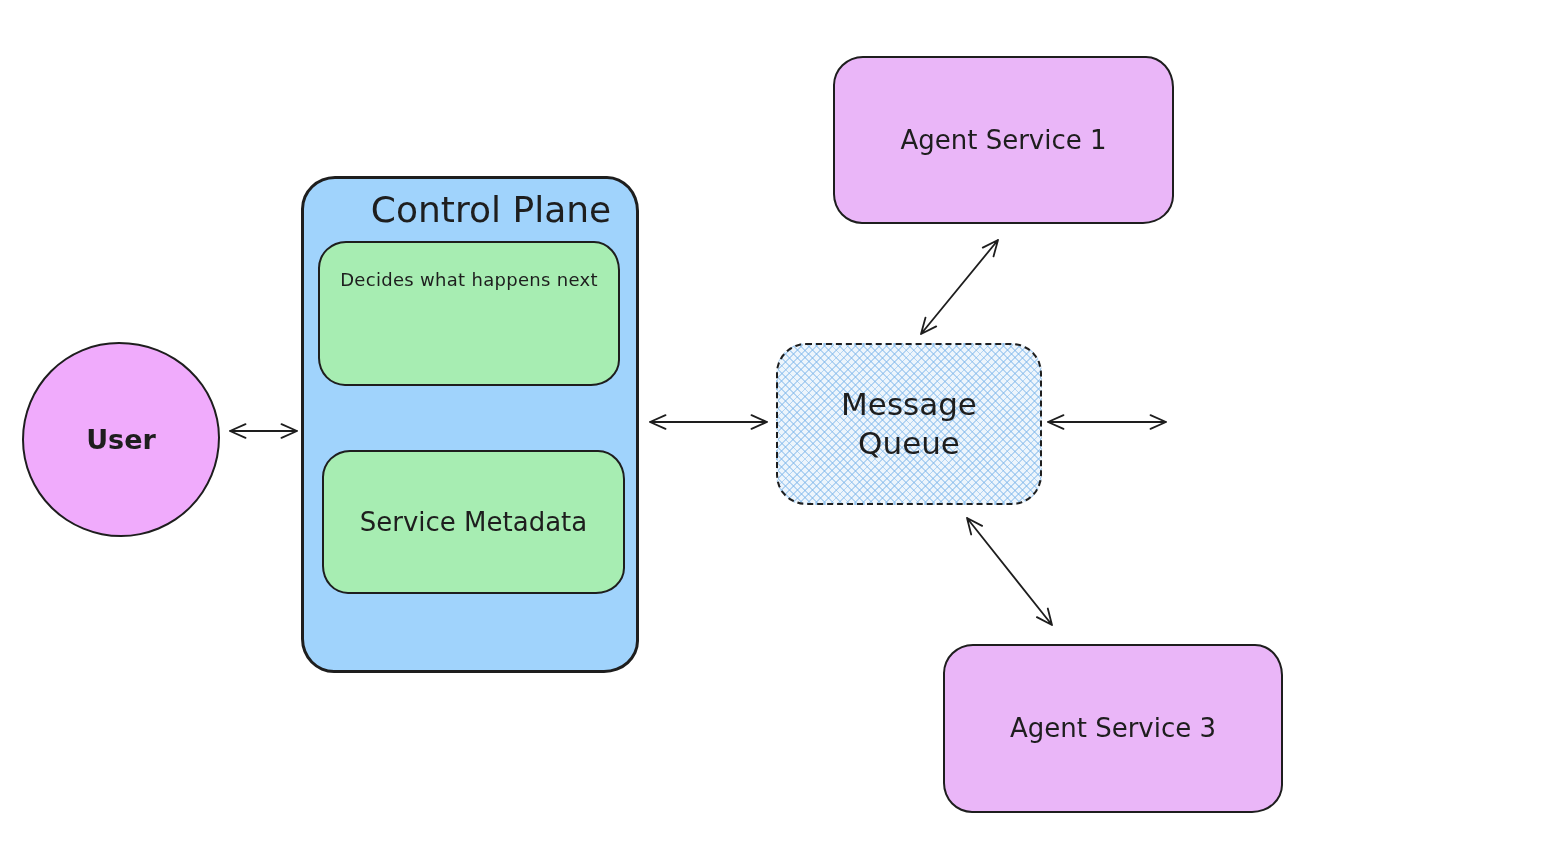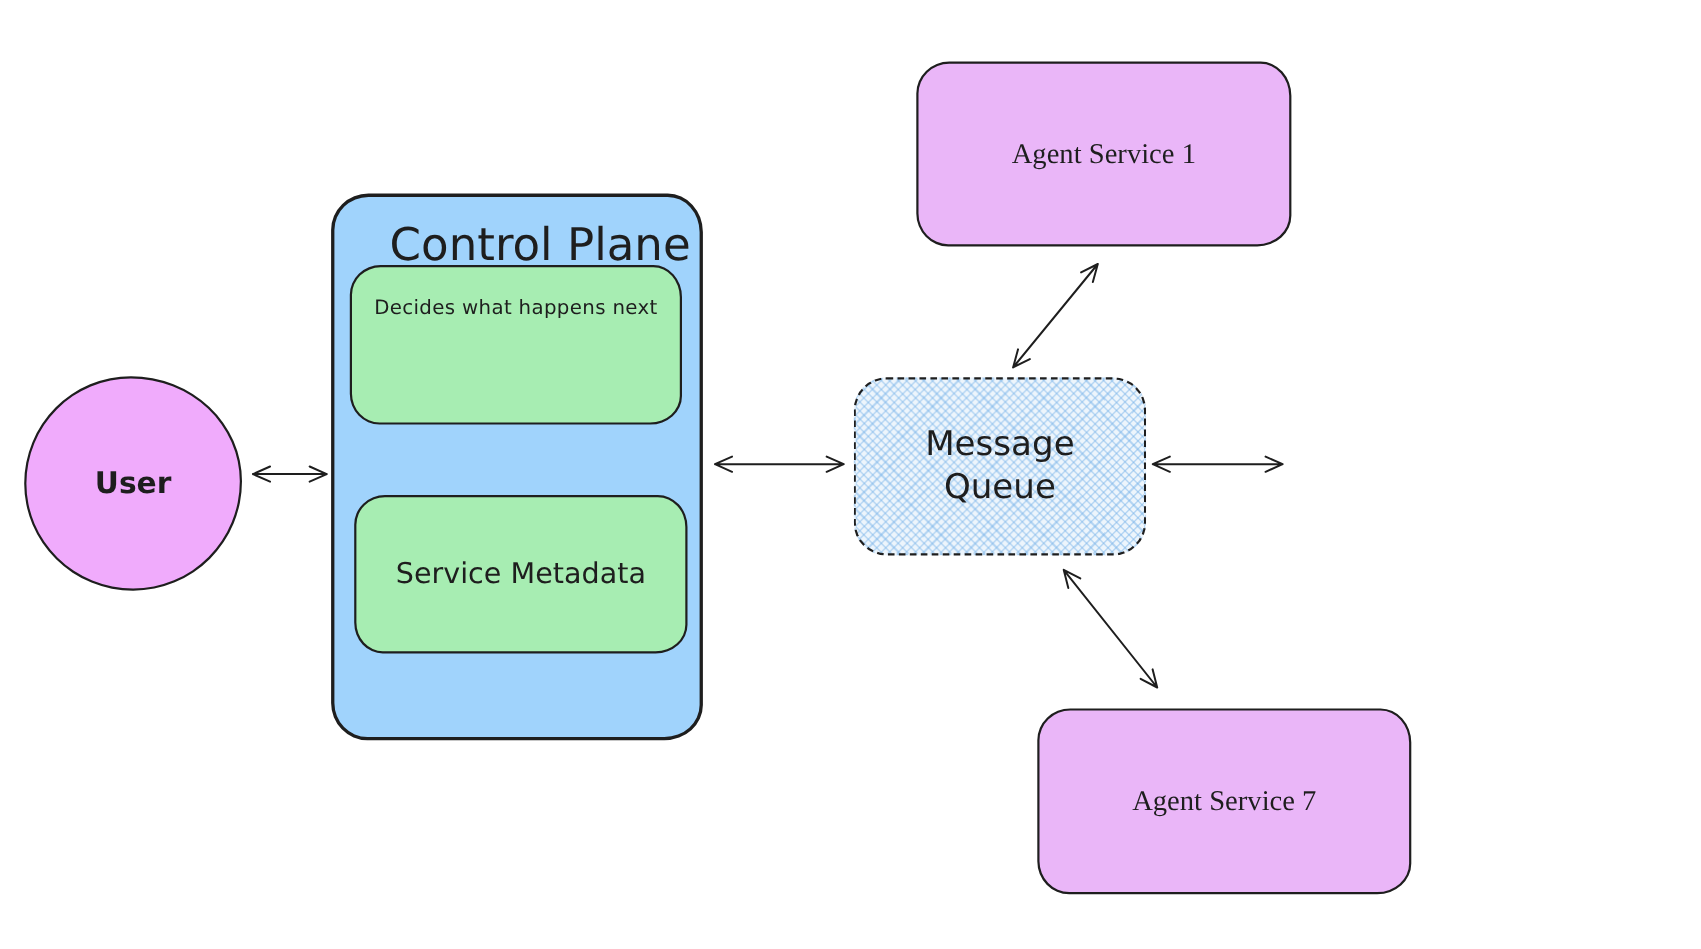--- a/index.html
+++ b/index.html
@@ -34,22 +34,22 @@
   }
 
   
   .control-plane {
     left: 301px; top: 176px; width: 338px; height: 497px;
     border-radius: 34px 32px 35px 33px / 33px 35px 32px 34px;
     border-width: 3px;
     align-items: flex-start;
   }
   .control-plane .label {
-    margin-top: 18px;
-    font-size: 41px;
+    margin-top: 8px;
+    font-size: 36px;
     width: 100%;
     padding-left: 42px;
   }
 
   
   .orchestrator {
     left: 318px; top: 241px; width: 302px; height: 145px;
     border-radius: 28px 26px 29px 27px / 27px 29px 26px 28px;
     flex-direction: column;
     justify-content: flex-start;
@@ -71,21 +71,21 @@
     font-size: 31px;
     line-height: 1.4;
     flex-direction: column;
     background-image:
       repeating-linear-gradient(45deg,  rgba(122,180,233,0.50) 0px, rgba(122,180,233,0.50) 1.4px, transparent 1.4px, transparent 5.5px),
       repeating-linear-gradient(135deg, rgba(122,180,233,0.50) 0px, rgba(122,180,233,0.50) 1.4px, transparent 1.4px, transparent 5.5px);
   }
   .message-queue .line { display: block; }
 
   
-  .agent { font-size: 26px; border-radius: 30px 28px 31px 29px / 29px 31px 28px 30px; font-family: Liberation Serif, serif; }
+  .agent { font-size: 26px; border-radius: 30px 28px 31px 29px / 29px 31px 28px 30px; }
   .agent-1 { left: 833px; top: 56px;  width: 341px; height: 168px; }
   .agent-2 { left: 1185px; top: 339px; width: 340px; height: 170px; }
   .agent-3 { left: 943px; top: 644px; width: 340px; height: 169px; }
 
   
   svg.edges {
     position: absolute; left: 0; top: 0;
     width: 1546px; height: 863px;
     pointer-events: none;
   }
@@ -131,16 +131,16 @@
       <span class="line">Queue</span>
     </span>
   </div>
 
   <div class="node agent agent-1" style="background-color: rgb(234, 182, 248);">
     <span class="label">Agent Service 1</span>
   </div>
 
 
   <div class="node agent agent-3" style="background-color: rgb(234, 182, 248);">
-    <span class="label">Agent Service 7</span>
+    <span class="label">Agent Service 3</span>
   </div>
 
 </div>
 
 </body></html>

